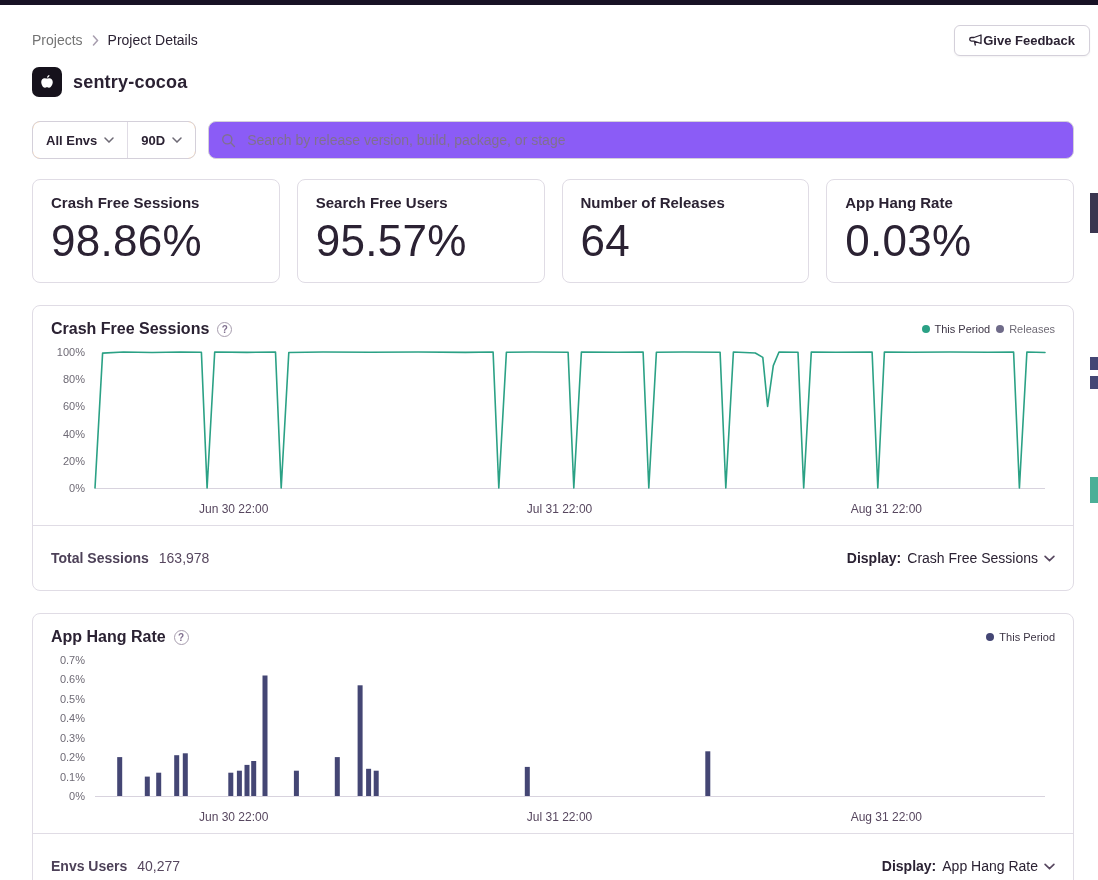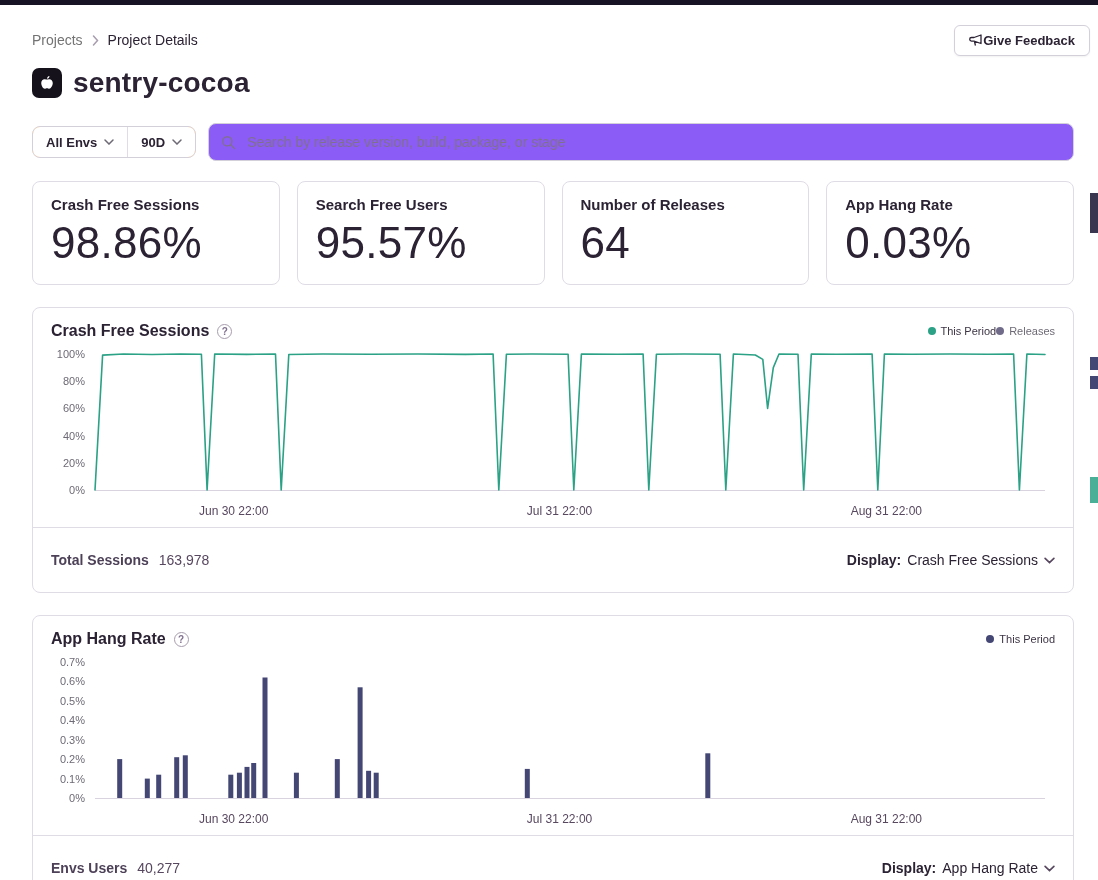--- a/index.html
+++ b/index.html
@@ -18,24 +18,24 @@
   .crumb-sep { color: #a79dae; display: flex; }
   .feedback-btn {
     display: flex; align-items: center; gap: 0; background: #fff; cursor: pointer;
     border: 1px solid #d4d0da; border-radius: 6px; padding: 7px 14px;
     font-size: 13px; font-weight: 700; color: #2b2233; font-family: inherit;
     box-shadow: 0 1px 2px rgba(43,34,51,.06);
   }
 
   .title-row { display: flex; align-items: center; gap: 11px; margin-top: 10px; }
   .platform-icon { width: 30px; height: 30px; background: #16121c; border-radius: 7px; display: flex; align-items: center; justify-content: center; flex: none; }
-  h1 { font-size: 28px; margin: 0; font-weight: 700; letter-spacing: .2px; }
+  h1 { font-size: 18px; margin: 0; font-weight: 700; letter-spacing: .2px; }
 
   .filter-row { display: flex; gap: 12px; margin-top: 24px; align-items: center; }
-  .dropdown-group { display: flex; border: 1px solid #d4d0da; border-radius: 8px; overflow: hidden; background: #fdba74; height: 32px; flex: none; }
+  .dropdown-group { display: flex; border: 1px solid #d4d0da; border-radius: 8px; overflow: hidden; background: #fdba74; height: 38px; flex: none; }
   .dropdown-group button {
     display: flex; align-items: center; gap: 7px; padding: 0 13px; cursor: pointer;
     font-size: 13px; font-weight: 700; background: #fff; border: none; color: #2b2233; font-family: inherit;
   }
   .dropdown-group button + button { border-left: 1px solid #e0dce5; }
   .chev { color: #6e6a75; display: flex; }
   .search-box { flex: 1; display: flex; align-items: center; gap: 9px; border: 1px solid #d4d0da; border-radius: 8px; height: 38px; padding: 0 12px; background: #8b5cf6; }
   .search-box input { border: none; outline: none; flex: 1; font-size: 14px; color: #2b2233; font-family: inherit; background: transparent; }
   .search-box input::placeholder { color: #80708f; }
 
@@ -44,21 +44,21 @@
   .stat-label { font-size: 15px; font-weight: 700; color: #2b2233; }
   .stat-value { font-size: 44px; margin-top: 5px; color: #2b2233; letter-spacing: .3px; }
 
   .panel { border: 1px solid #e0dce5; border-radius: 8px; margin-top: 22px; background: #fff; }
   .panel-header { display: flex; align-items: center; gap: 8px; padding: 14px 18px 2px; }
   .panel-header h2 { font-size: 16px; margin: 0; font-weight: 700; }
   .help {
     width: 15px; height: 15px; border: 1px solid #a79dae; border-radius: 50%; cursor: pointer;
     color: #80708f; font-size: 10px; display: flex; align-items: center; justify-content: center; font-weight: 700;
   }
-  .legend { margin-left: auto; display: flex; gap: 0; font-size: 11px; color: #3c3444; align-items: center; }
+  .legend { margin-left: auto; display: flex; gap: 6px; font-size: 11px; color: #3c3444; align-items: center; }
   .legend-item { display: flex; gap: 5px; align-items: center; cursor: pointer; }
   .legend-item.muted { color: #6e6a75; }
   .legend-dot { width: 8px; height: 8px; border-radius: 50%; }
 
   svg.chart { display: block; width: 1040px; height: 185px; }
   svg text { font-family: "Liberation Sans", sans-serif; }
   .ytick { font-size: 11px; fill: #6e6a75; }
   .xtick { font-size: 12px; fill: #57475f; }
 
   .panel-footer { display: flex; justify-content: space-between; align-items: center; border-top: 1px solid #e0dce5; padding: 24px 18px; font-size: 14px; }

